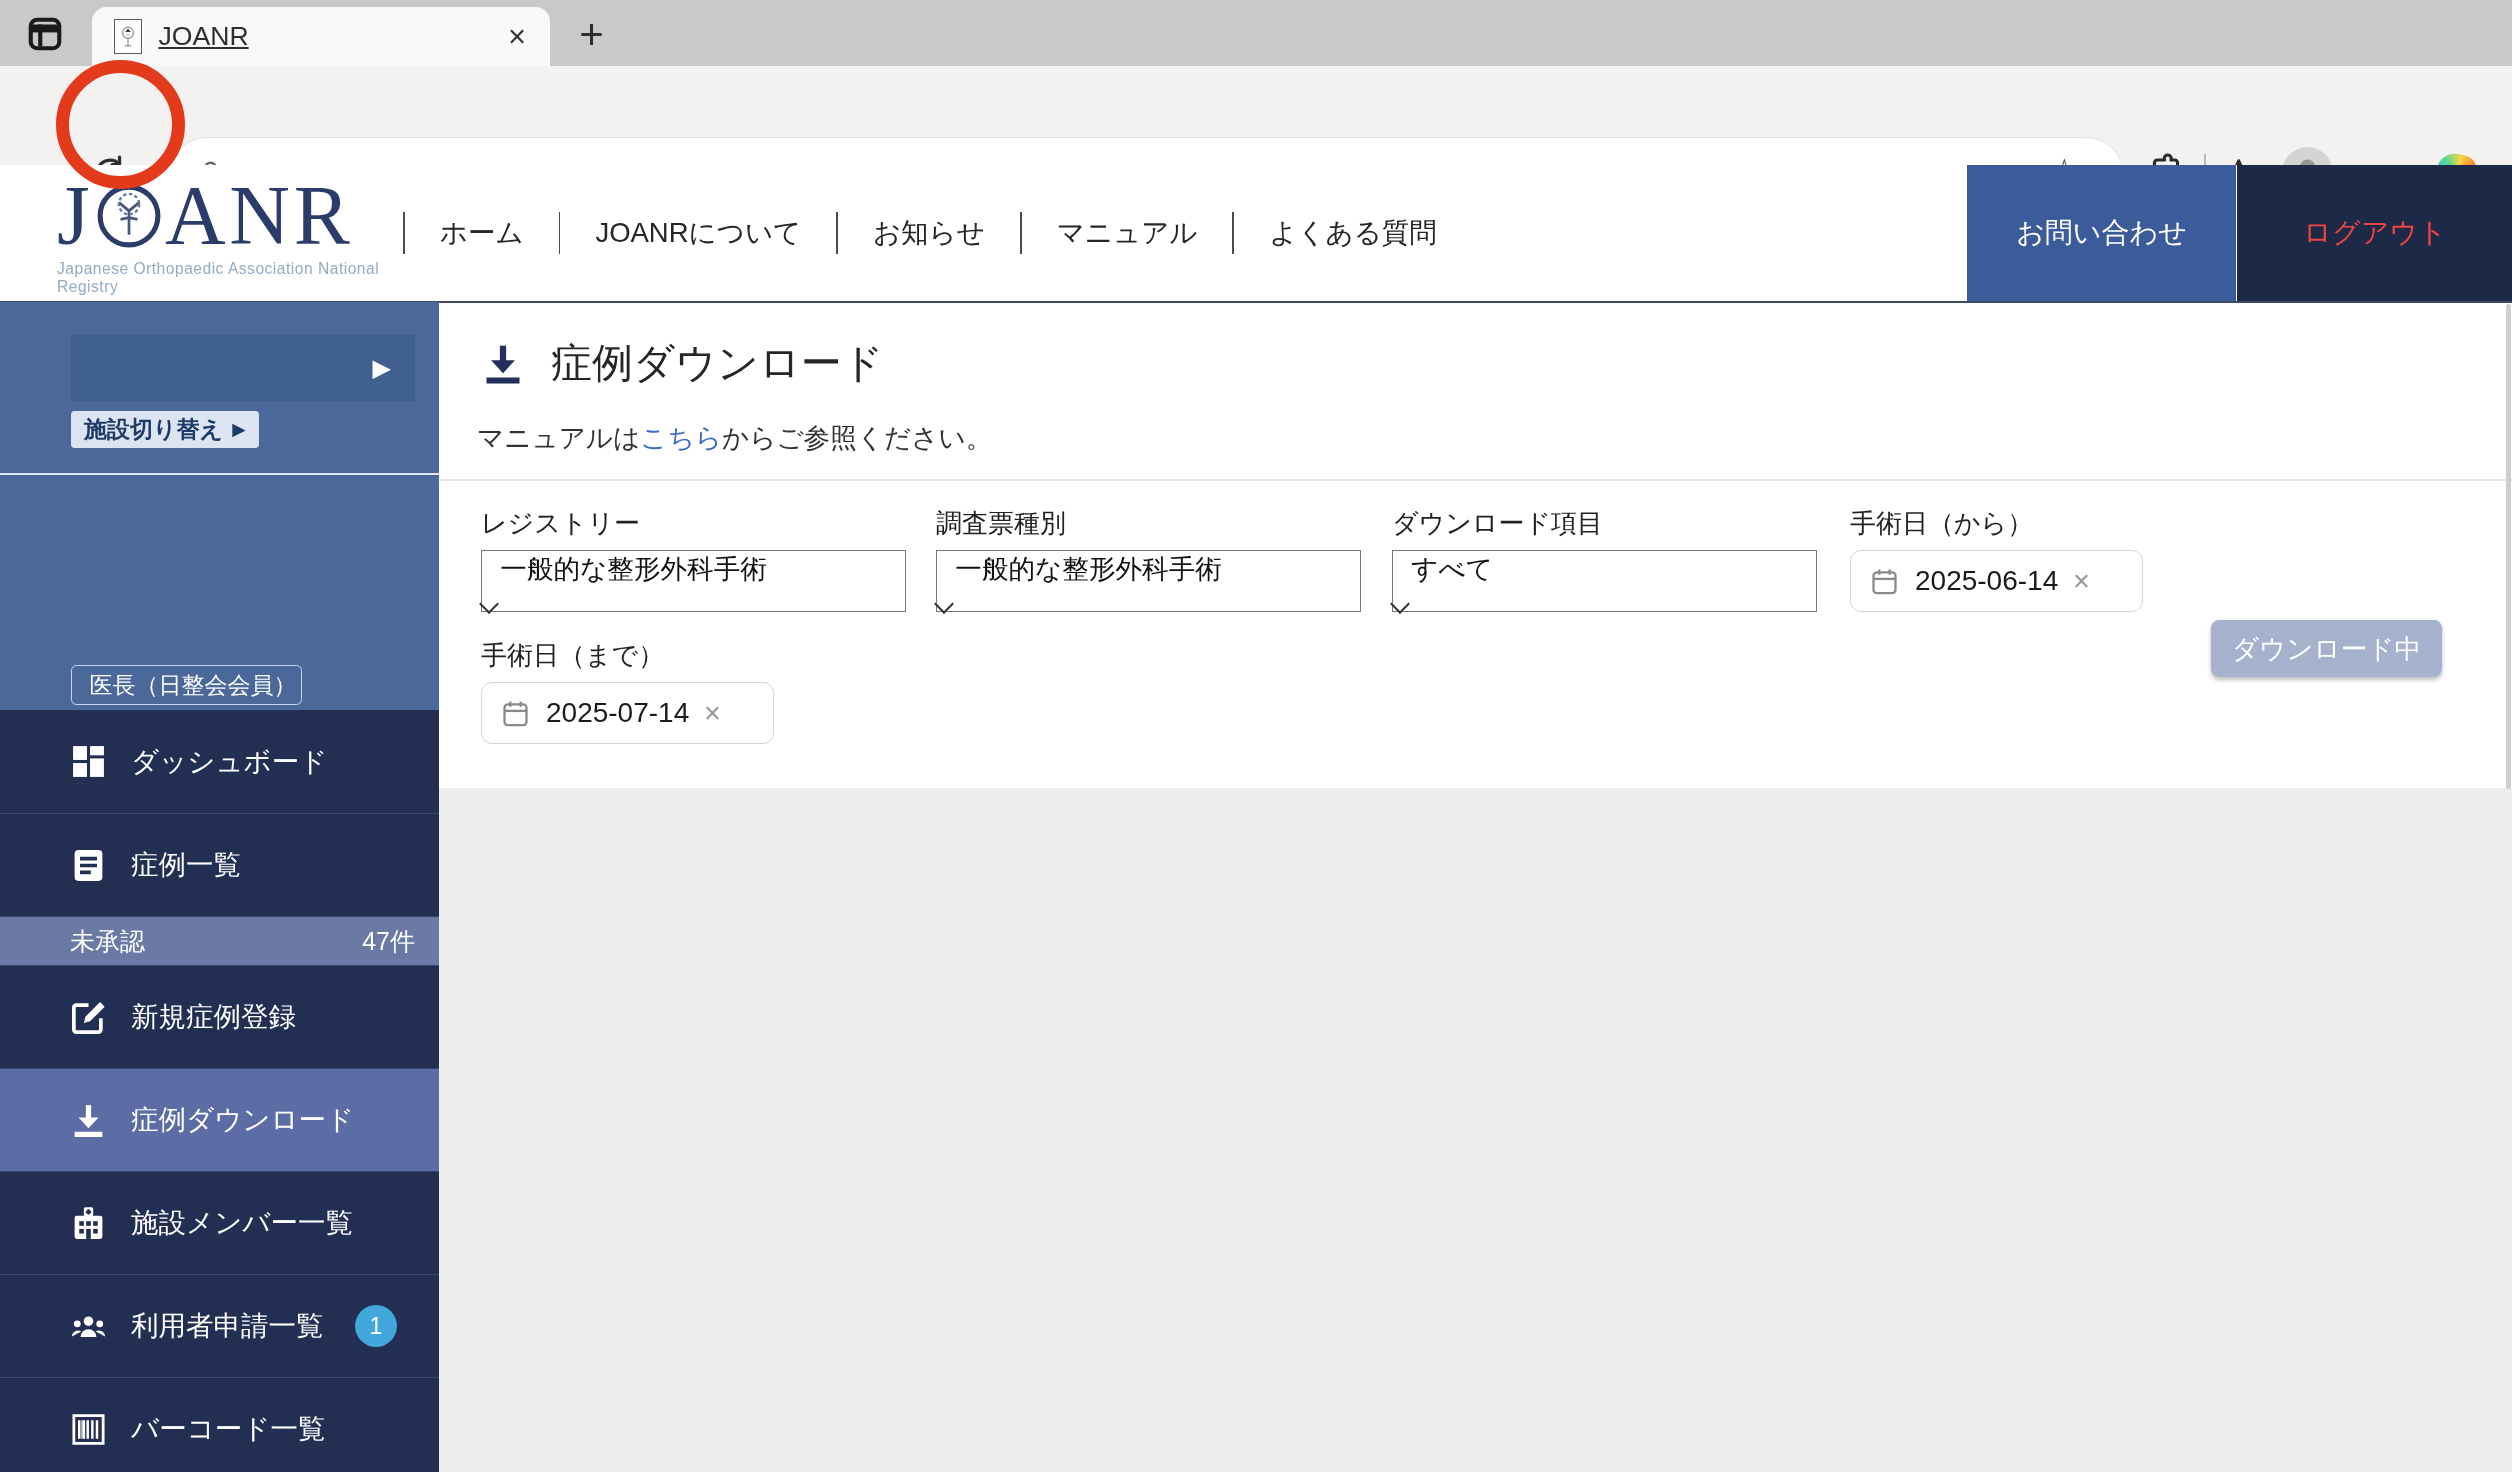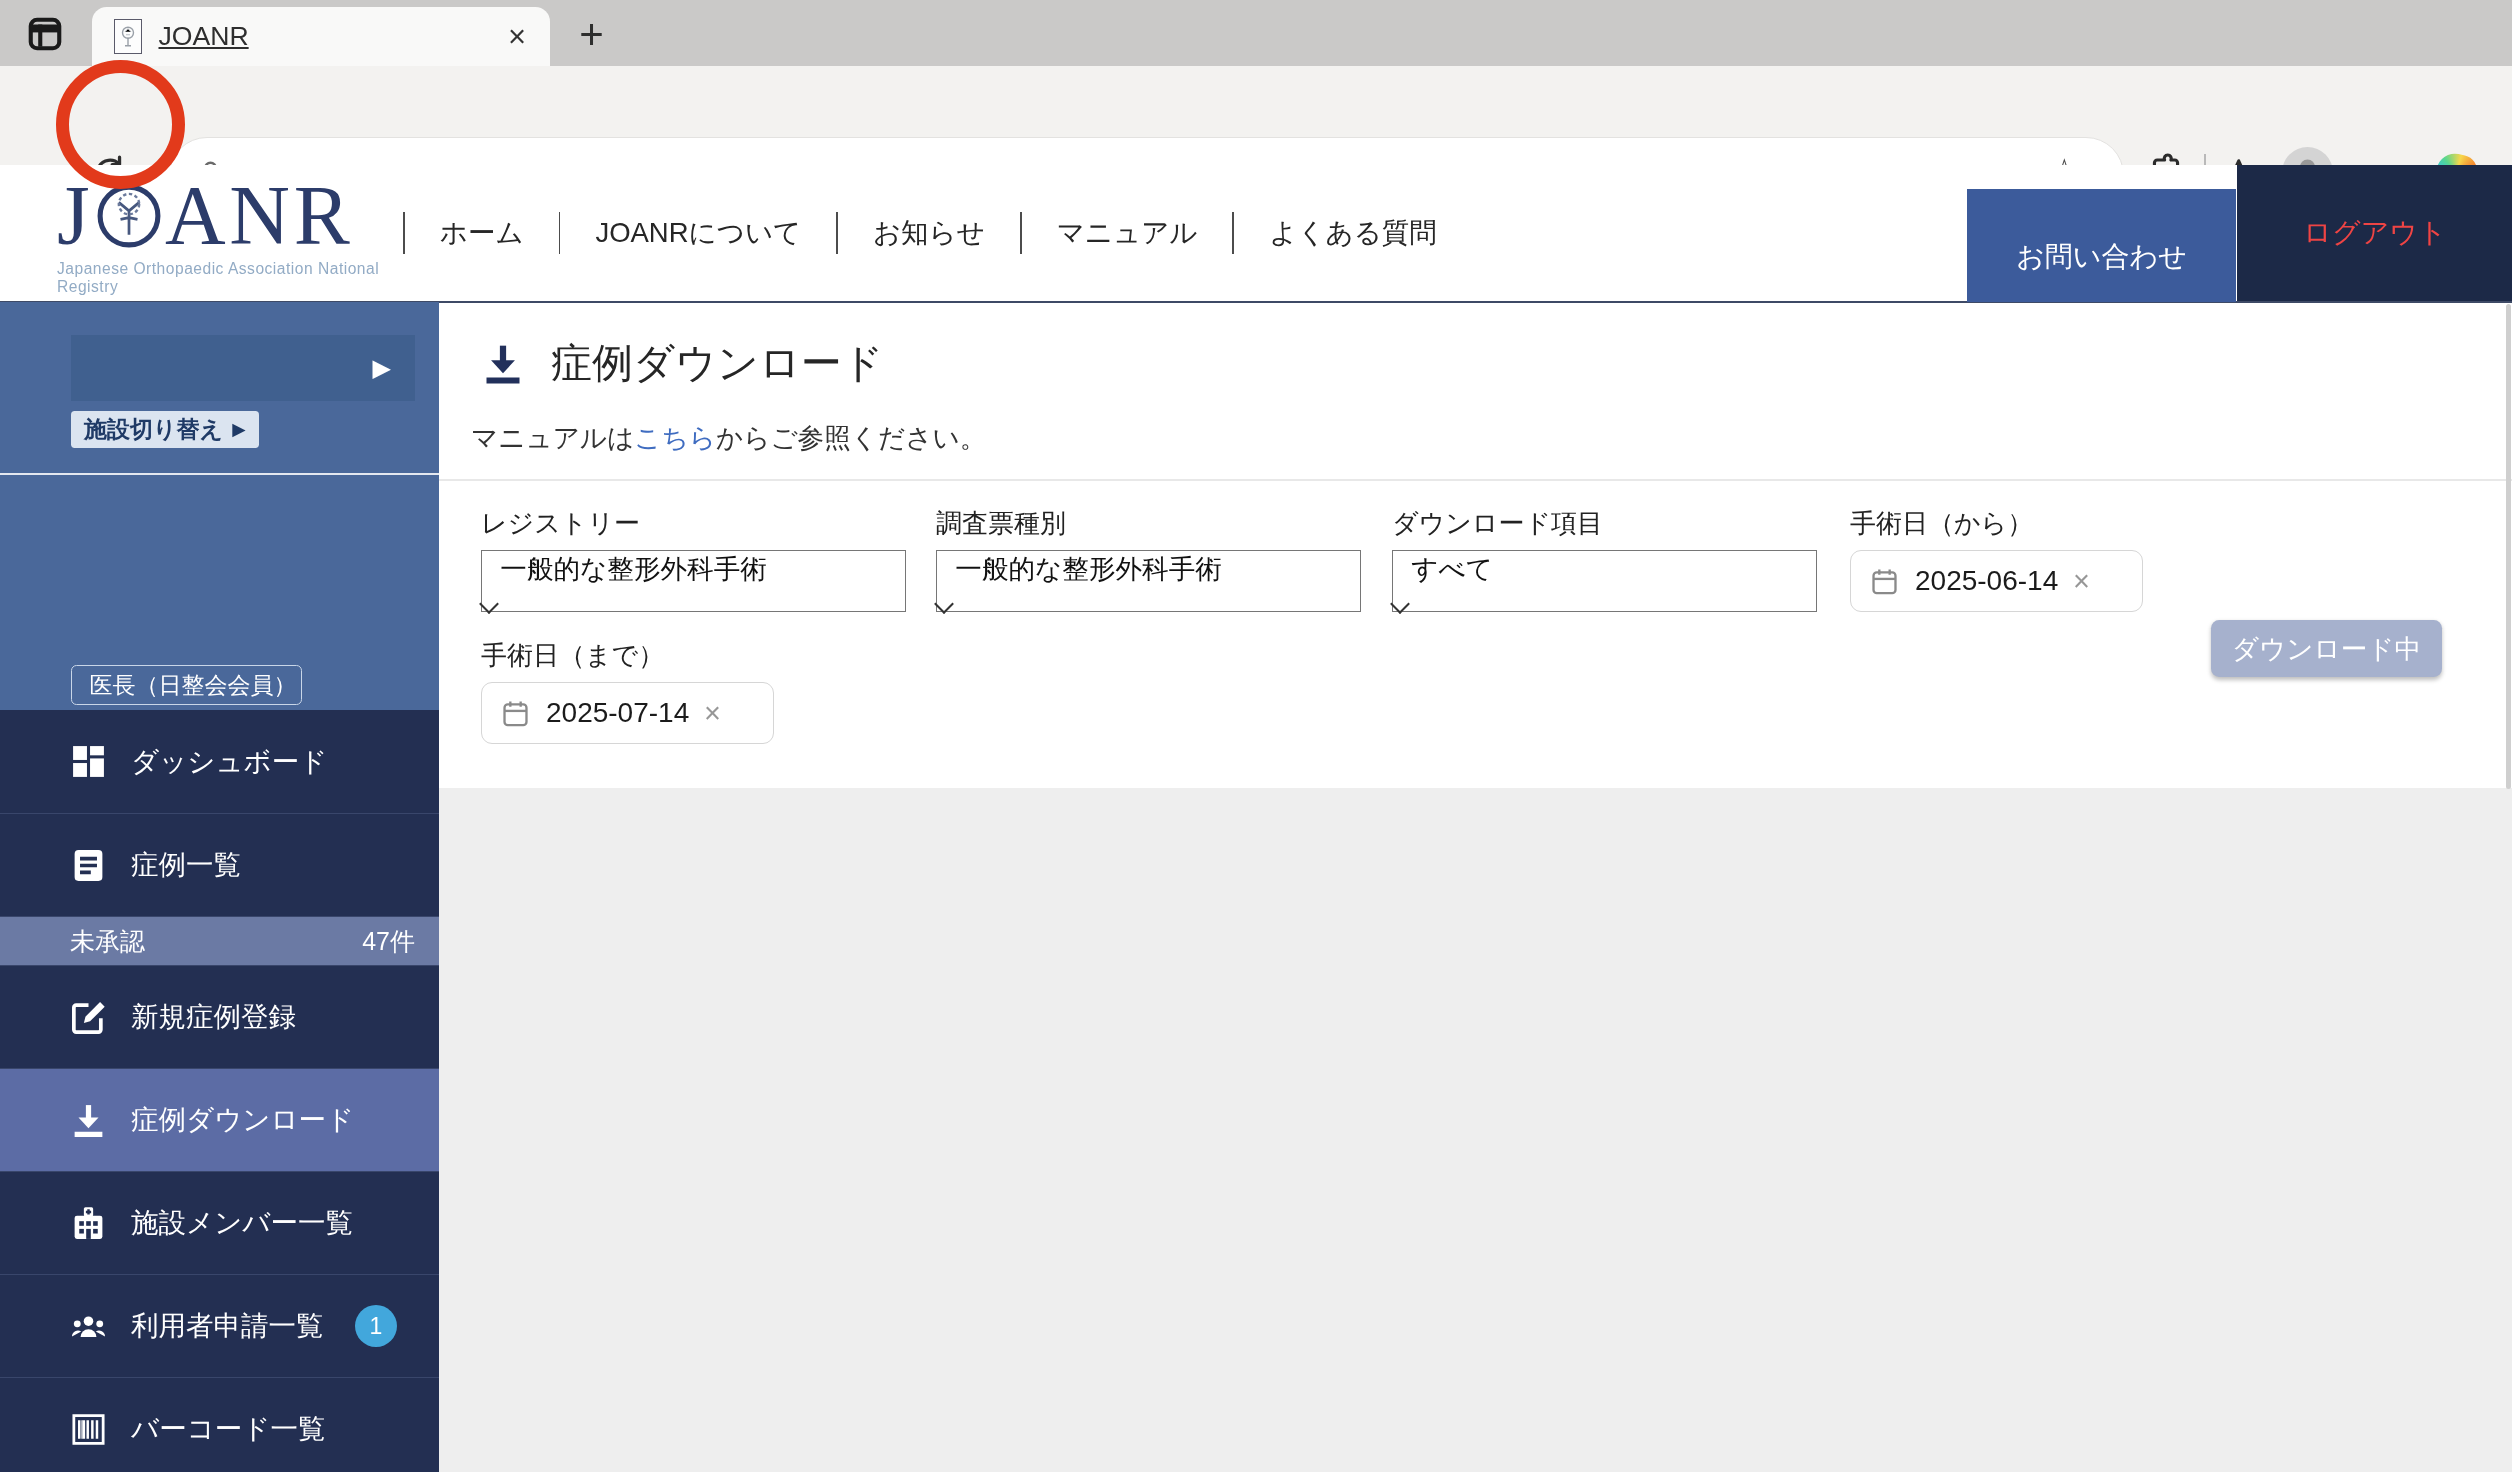--- a/index.html
+++ b/index.html
@@ -45,21 +45,21 @@
   .logo-sub{font-size:15.6px;color:#92abc5;margin-top:1.8px;letter-spacing:0.5px;}
   .nav{position:absolute;left:403px;top:0;height:136px;display:flex;align-items:center;}
   .nav-sep{width:1.8px;height:42px;background:#4c4c4c;}
   .nav-item{font-size:27.5px;color:#262626;padding:0 35px;white-space:nowrap;}
   .btn-dash{position:absolute;left:1403px;top:196px;width:236px;height:59px;background:#3a59a5;
             border-radius:8.2px;color:#fff;font-size:27.5px;display:flex;align-items:center;justify-content:center;}
   .btn-sep{position:absolute;left:1669px;top:180px;width:2.7px;height:92px;background:#3a3a3a;}
   .btn-annual{position:absolute;left:1704px;top:196px;width:236px;height:59px;background:#e87b28;
               border-radius:8.2px;color:#fff;font-size:27.5px;display:flex;align-items:center;justify-content:center;}
   .blk-contact{position:absolute;left:1967px;top:0;width:269px;height:136px;background:#3c5b9b;
-               color:#fff;font-size:28px;display:flex;align-items:center;justify-content:center;margin-top:24px;}
+               color:#fff;font-size:28px;display:flex;align-items:center;justify-content:center;}
   .blk-logout{position:absolute;left:2237px;top:0;width:276px;height:136px;background:#1c2947;
               color:#ef4444;font-size:28px;display:flex;align-items:center;justify-content:center;}
 
   
   .sidebar{position:absolute;left:0;top:302px;width:439px;height:1170px;background:#4a689a;}
   .fac-select{position:absolute;left:71px;top:33px;width:344px;height:66px;background:#40608f;
               display:flex;align-items:center;justify-content:flex-end;}
   .fac-arrow{color:#fff;font-size:24px;margin-right:24px;}
   .fac-switch{position:absolute;left:71px;top:109px;height:37px;padding:0 13px;background:#dbe4f0;
               border-radius:3.7px;display:flex;align-items:center;gap:9.2px;}
@@ -81,21 +81,21 @@
   .num-badge{position:absolute;right:42px;width:42px;height:42px;border-radius:50%;background:#42a7dc;
              color:#fff;font-size:23px;display:flex;align-items:center;justify-content:center;}
 
   
   .main{position:absolute;left:439px;top:302px;width:2074px;height:1170px;background:#eeeeee;
         border-top:1.8px solid #3e4a66;box-sizing:border-box;}
   .main-white{position:absolute;left:0;top:0;width:2074px;height:485px;background:#ffffff;}
   .page-head{position:absolute;left:42px;top:33px;display:flex;align-items:center;}
   .page-head .ic{width:44px;height:44px;margin-right:26px;display:flex;}
   .page-title{font-size:41px;color:#262626;font-weight:500;}
-  .manual{position:absolute;left:32px;top:117px;font-size:26.6px;color:#333;text-align:right;}
+  .manual{position:absolute;left:38px;top:117px;font-size:26.6px;color:#333;text-align:right;}
   .manual a{color:#3f6cc0;text-decoration:none;}
   .head-divider{position:absolute;left:0;top:176px;width:2074px;height:1.8px;background:#e8e8e8;}
   .flabel{position:absolute;font-size:26px;color:#222;}
   .fselect{position:absolute;top:247px;width:425px;height:62px;border:0.9px solid #767676;background:#fff;
            box-sizing:border-box;display:flex;align-items:flex-start;flex-direction:column;}
   .fselect .v{font-size:26.6px;color:#111;margin-left:18.3px;flex:1;white-space:nowrap;overflow:hidden;}
   .chev{width:12px;height:12px;border-right:2.7px solid #333;border-bottom:2.7px solid #333;
         transform:rotate(45deg);margin-right:22px;flex:0 0 auto;}
   .fdate{position:absolute;width:293px;height:62px;border:0.9px solid #d6d6d6;border-radius:11px;background:#fff;
          box-sizing:border-box;display:flex;align-items:center;}

